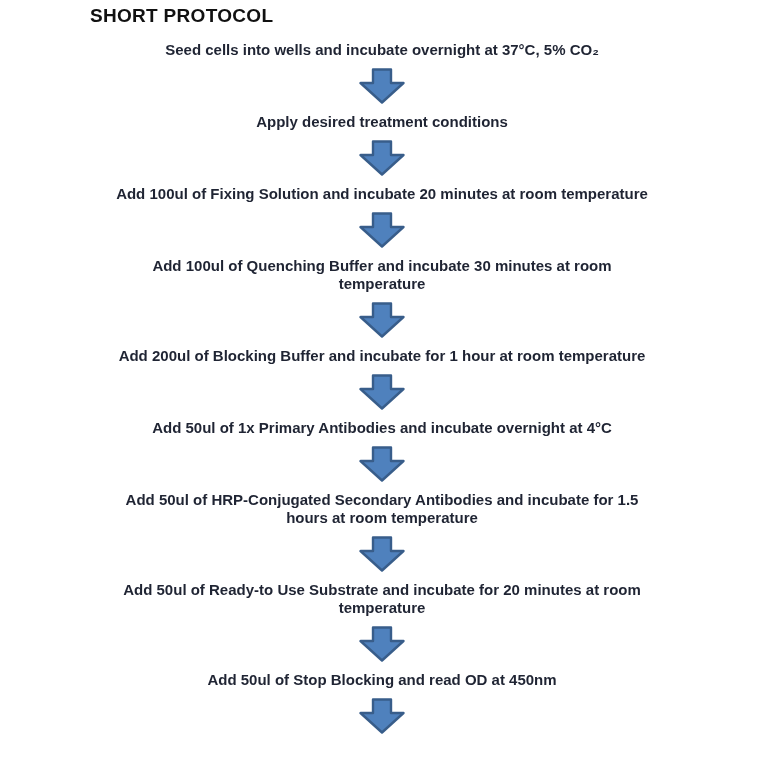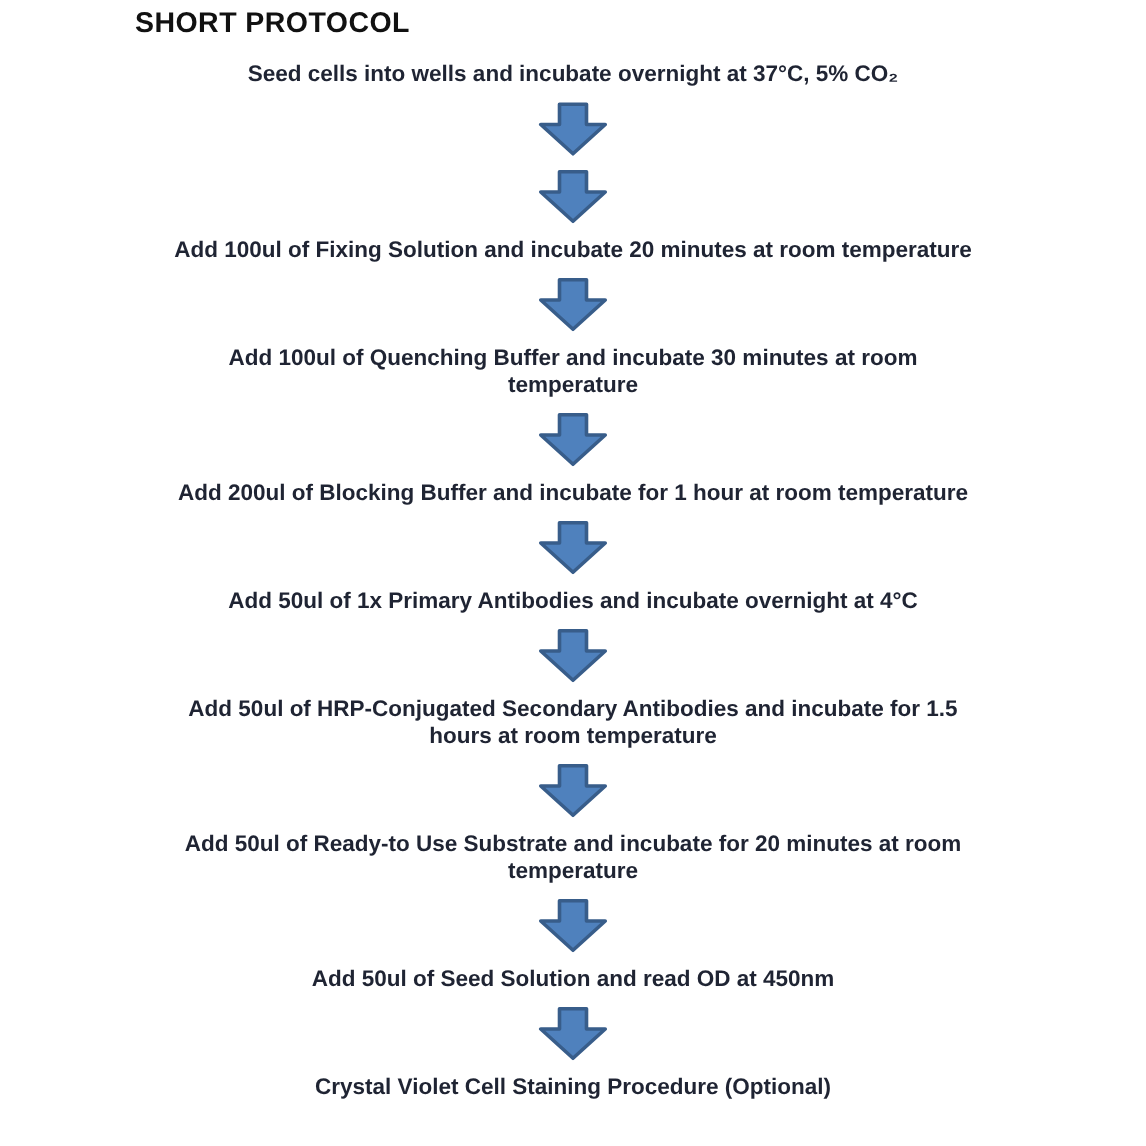--- a/index.html
+++ b/index.html
@@ -52,20 +52,21 @@
 <div class="page">
   <h1 class="title">SHORT PROTOCOL</h1>
 
   <div class="flow">
     <div class="step">Seed cells into wells and incubate overnight at 37°C, 5% CO₂</div>
 
     <svg class="arrow" width="58" height="36" viewBox="0 0 58 36" aria-hidden="true">
         <path class="arrow-shape" d="M20 1.5 L38 1.5 L38 15 L50.5 15 L29 34.5 L7.5 15 L20 15 Z"></path>
       </svg>
 
+    <div class="step">Apply desired treatment conditions</div>
 
     <svg class="arrow" width="58" height="36" viewBox="0 0 58 36" aria-hidden="true">
         <path class="arrow-shape" d="M20 1.5 L38 1.5 L38 15 L50.5 15 L29 34.5 L7.5 15 L20 15 Z"></path>
       </svg>
 
     <div class="step">Add 100ul of Fixing Solution and incubate 20 minutes at room temperature</div>
 
     <svg class="arrow" width="58" height="36" viewBox="0 0 58 36" aria-hidden="true">
         <path class="arrow-shape" d="M20 1.5 L38 1.5 L38 15 L50.5 15 L29 34.5 L7.5 15 L20 15 Z"></path>
       </svg>
@@ -96,21 +97,20 @@
         <path class="arrow-shape" d="M20 1.5 L38 1.5 L38 15 L50.5 15 L29 34.5 L7.5 15 L20 15 Z"></path>
       </svg>
 
     <div class="step">Add 50ul of Ready-to Use Substrate and incubate for 20 minutes at room
 temperature</div>
 
     <svg class="arrow" width="58" height="36" viewBox="0 0 58 36" aria-hidden="true">
         <path class="arrow-shape" d="M20 1.5 L38 1.5 L38 15 L50.5 15 L29 34.5 L7.5 15 L20 15 Z"></path>
       </svg>
 
-    <div class="step">Add 50ul of Seed Solution and read OD at 450nm</div>
+    <div class="step">Add 50ul of Stop Blocking and read OD at 450nm</div>
 
     <svg class="arrow" width="58" height="36" viewBox="0 0 58 36" aria-hidden="true">
         <path class="arrow-shape" d="M20 1.5 L38 1.5 L38 15 L50.5 15 L29 34.5 L7.5 15 L20 15 Z"></path>
       </svg>
 
-    <div class="step">Crystal Violet Cell Staining Procedure (Optional)</div>
   </div>
 </div>
 
 </body></html>

